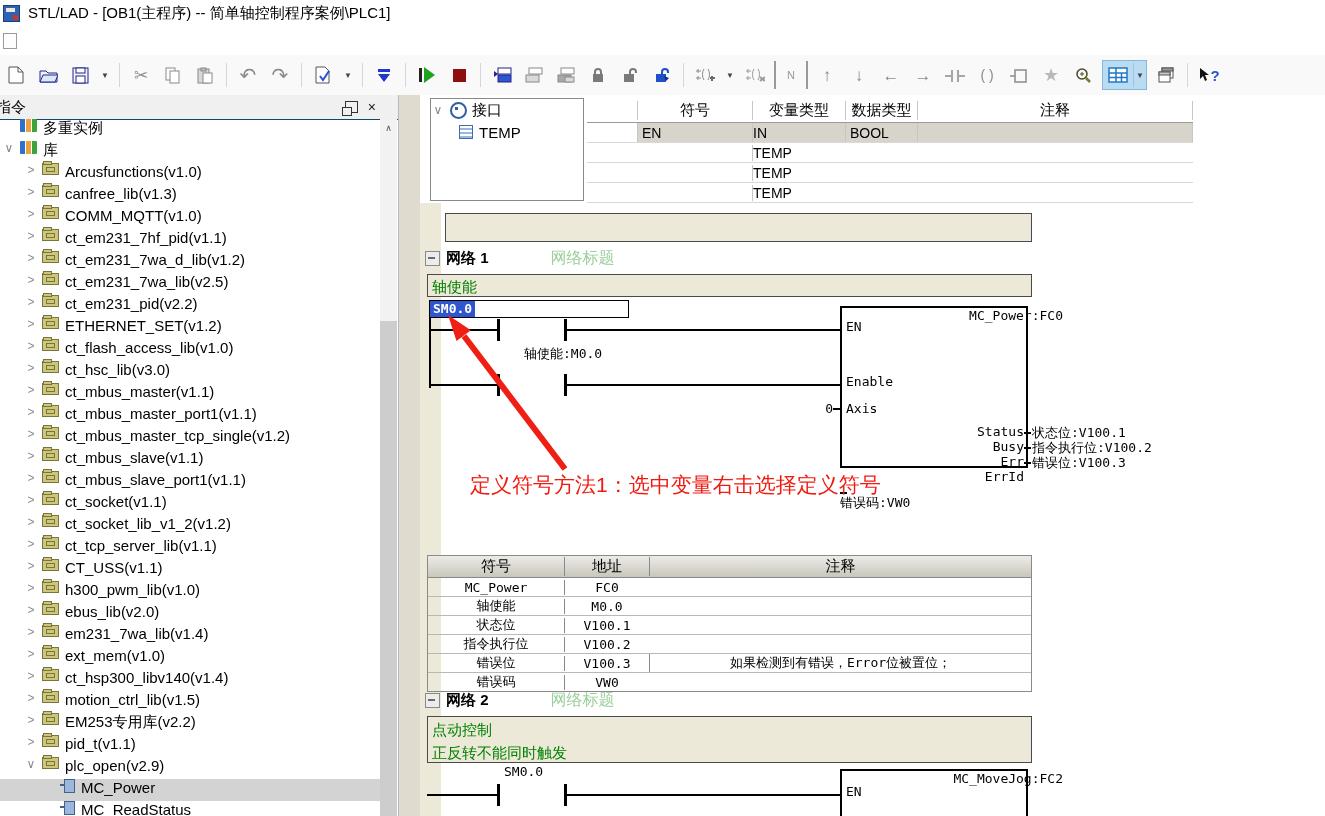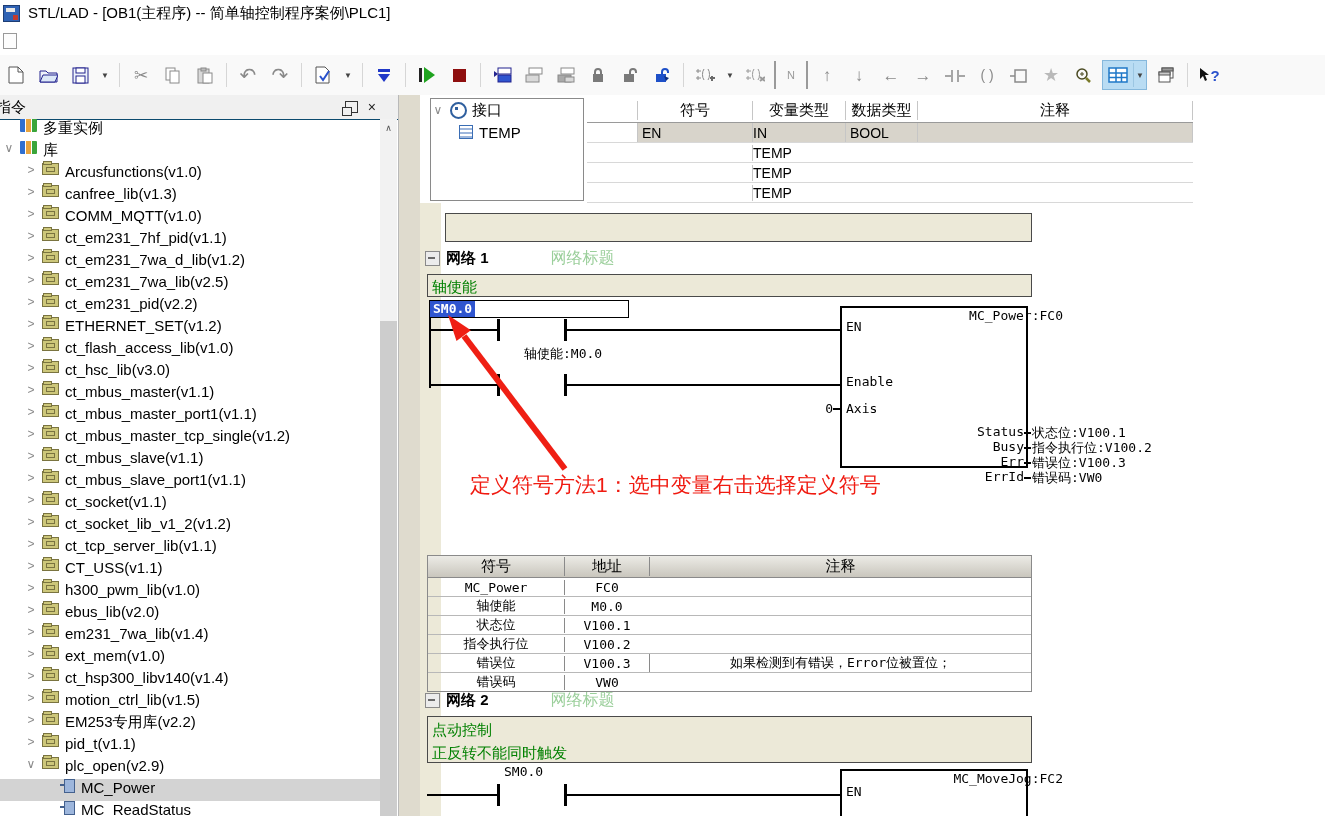--- a/index.html
+++ b/index.html
@@ -587,21 +587,21 @@
         <div class="outrow mono" style="top: 214px;">
           <span class="pin">Busy</span>
           <span class="tick"></span>
           <span class="olabel">指令执行位:V100.2</span>
         </div>
         <div class="outrow mono" style="top: 229px;">
           <span class="pin">Err</span>
           <span class="tick"></span>
           <span class="olabel">错误位:V100.3</span>
         </div>
-        <div class="outrow mono" style="top: 244px;">
+        <div class="outrow mono" style="top: 244px; flex-direction: column;">
           <span class="pin">ErrId</span>
           <span class="tick"></span>
           <span class="olabel">错误码:VW0</span>
         </div>
       </div>
 
     <svg style="position:absolute;left:0;top:0;pointer-events:none;" width="905" height="613">
       <line x1="44" y1="133" x2="145" y2="266" stroke="#ef1f14" stroke-width="6"></line>
       <polygon points="28,112 36.5,138.1 50.9,127.3" fill="#ef1f14"></polygon>
     </svg>

